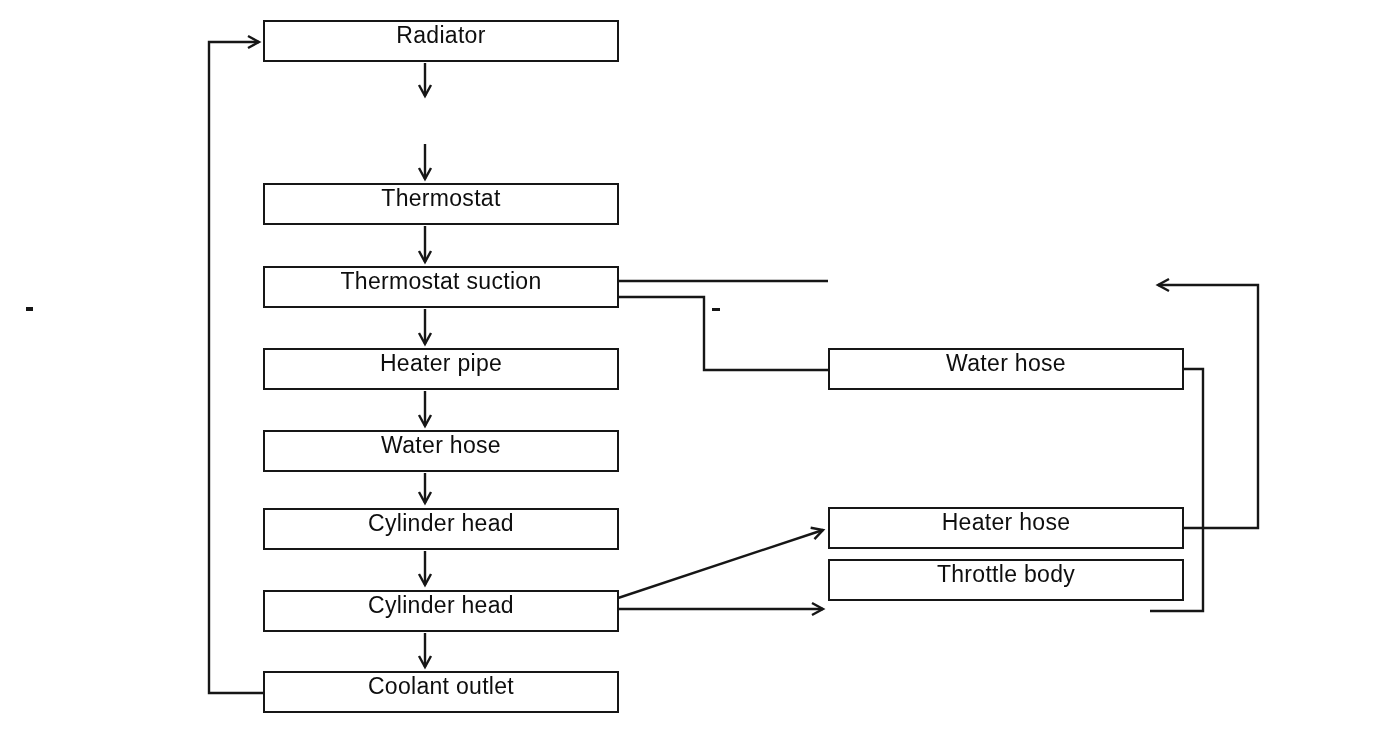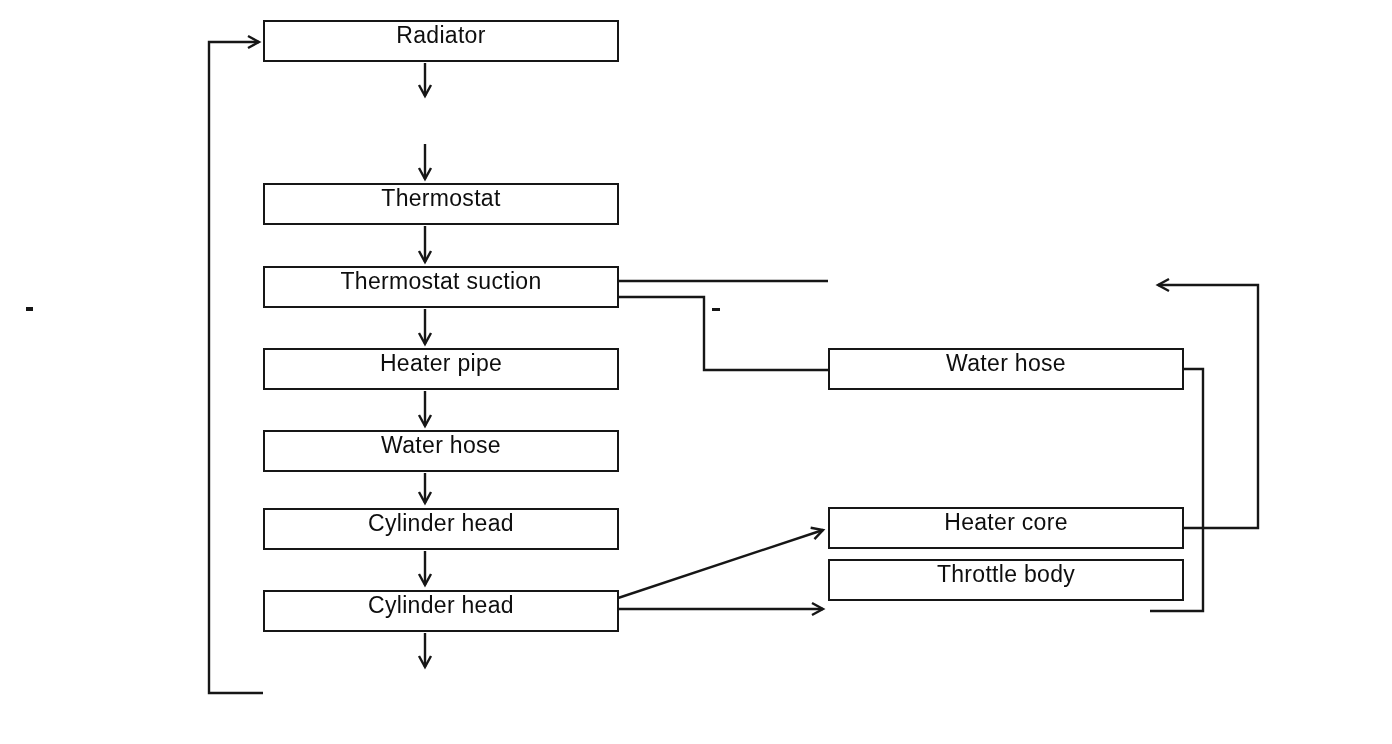--- a/index.html
+++ b/index.html
@@ -102,26 +102,29 @@
   </div>
   <div class="node col-l" style="top:430px">
     <span>Water hose</span>
   </div>
   <div class="node col-l" style="top:508px">
     <span>Cylinder head</span>
   </div>
   <div class="node col-l" style="top:590px">
     <span>Cylinder head</span>
   </div>
+  <div class="node col-l" style="top:671px">
+    <span>Coolant outlet</span>
+  </div>
 
   <div class="node col-r" style="top:348px">
     <span>Water hose</span>
   </div>
   <div class="node col-r" style="top:507px">
-    <span>Heater core</span>
+    <span>Heater hose</span>
   </div>
   <div class="node col-r" style="top:559px">
     <span>Throttle body</span>
   </div>
 
   <div class="speck" style="left:26px; top:307px; width:7px; height:4px;"></div>
   <div class="speck" style="left:712px; top:308px; width:8px; height:3px;"></div>
 
 </div>
 

